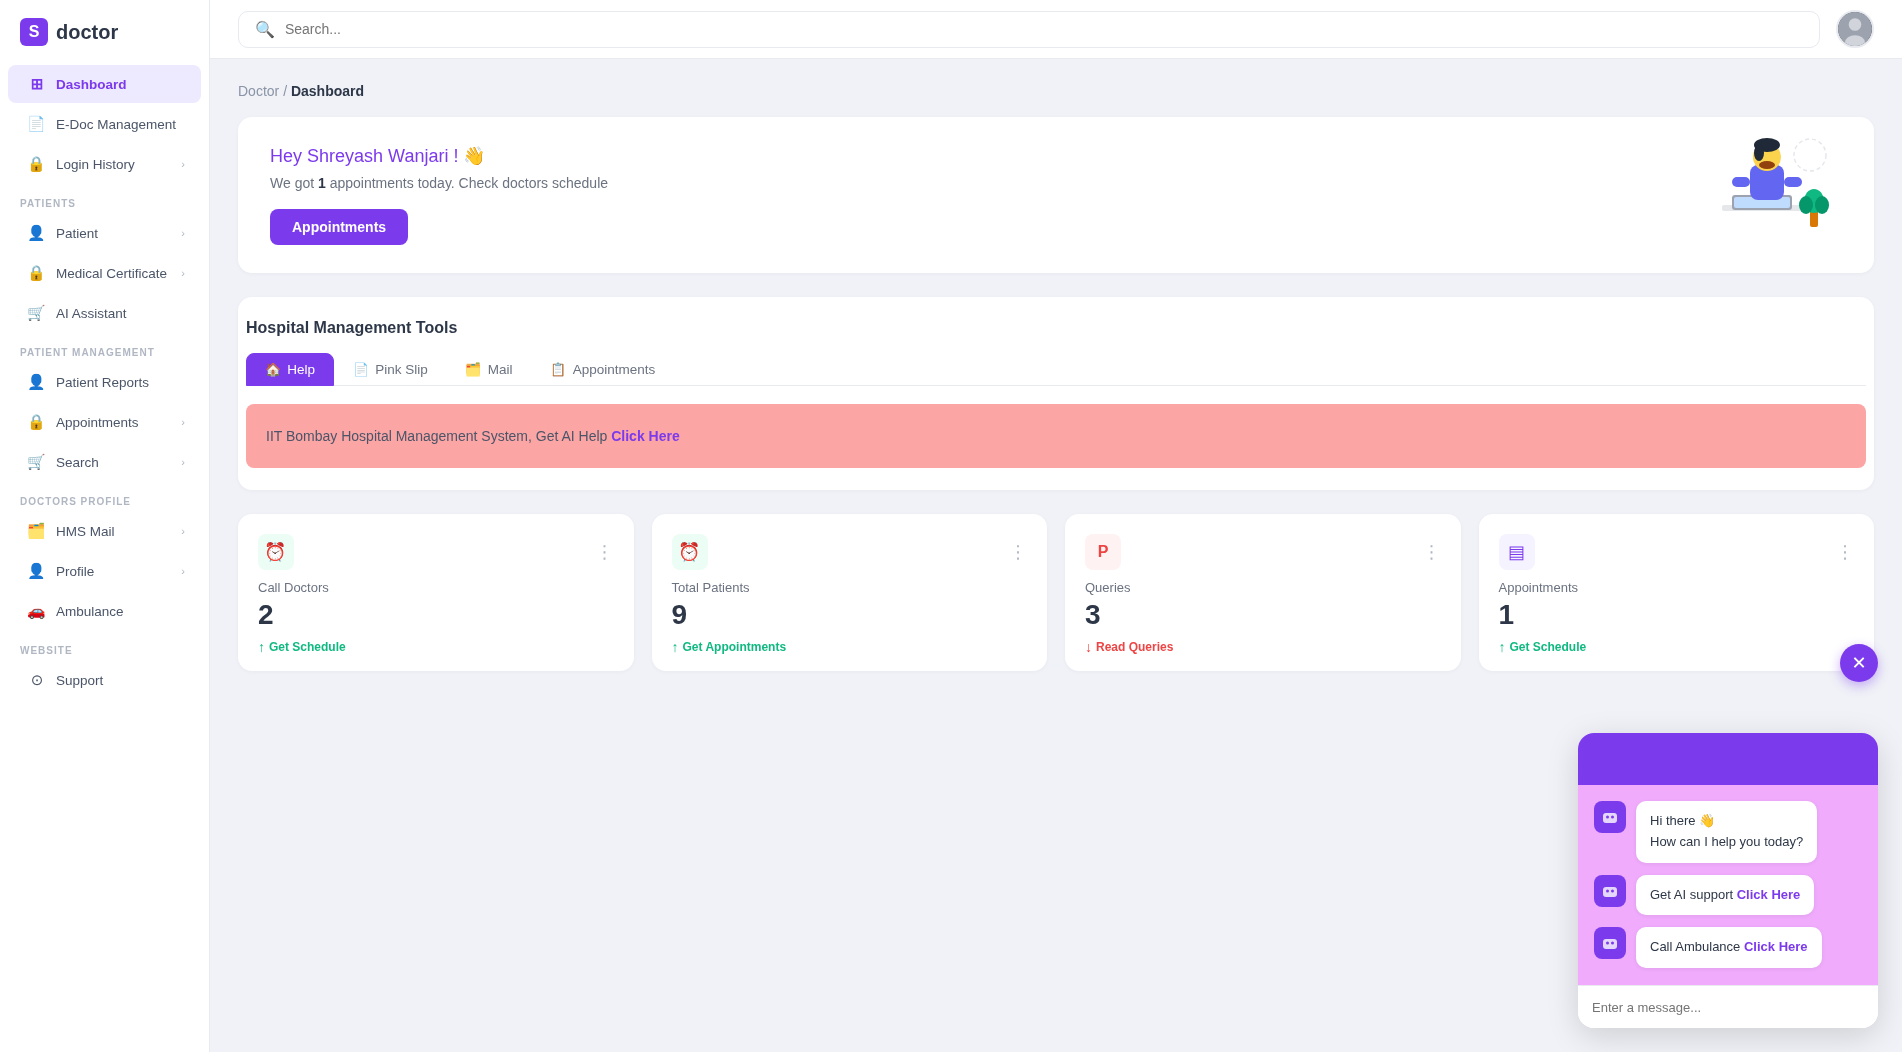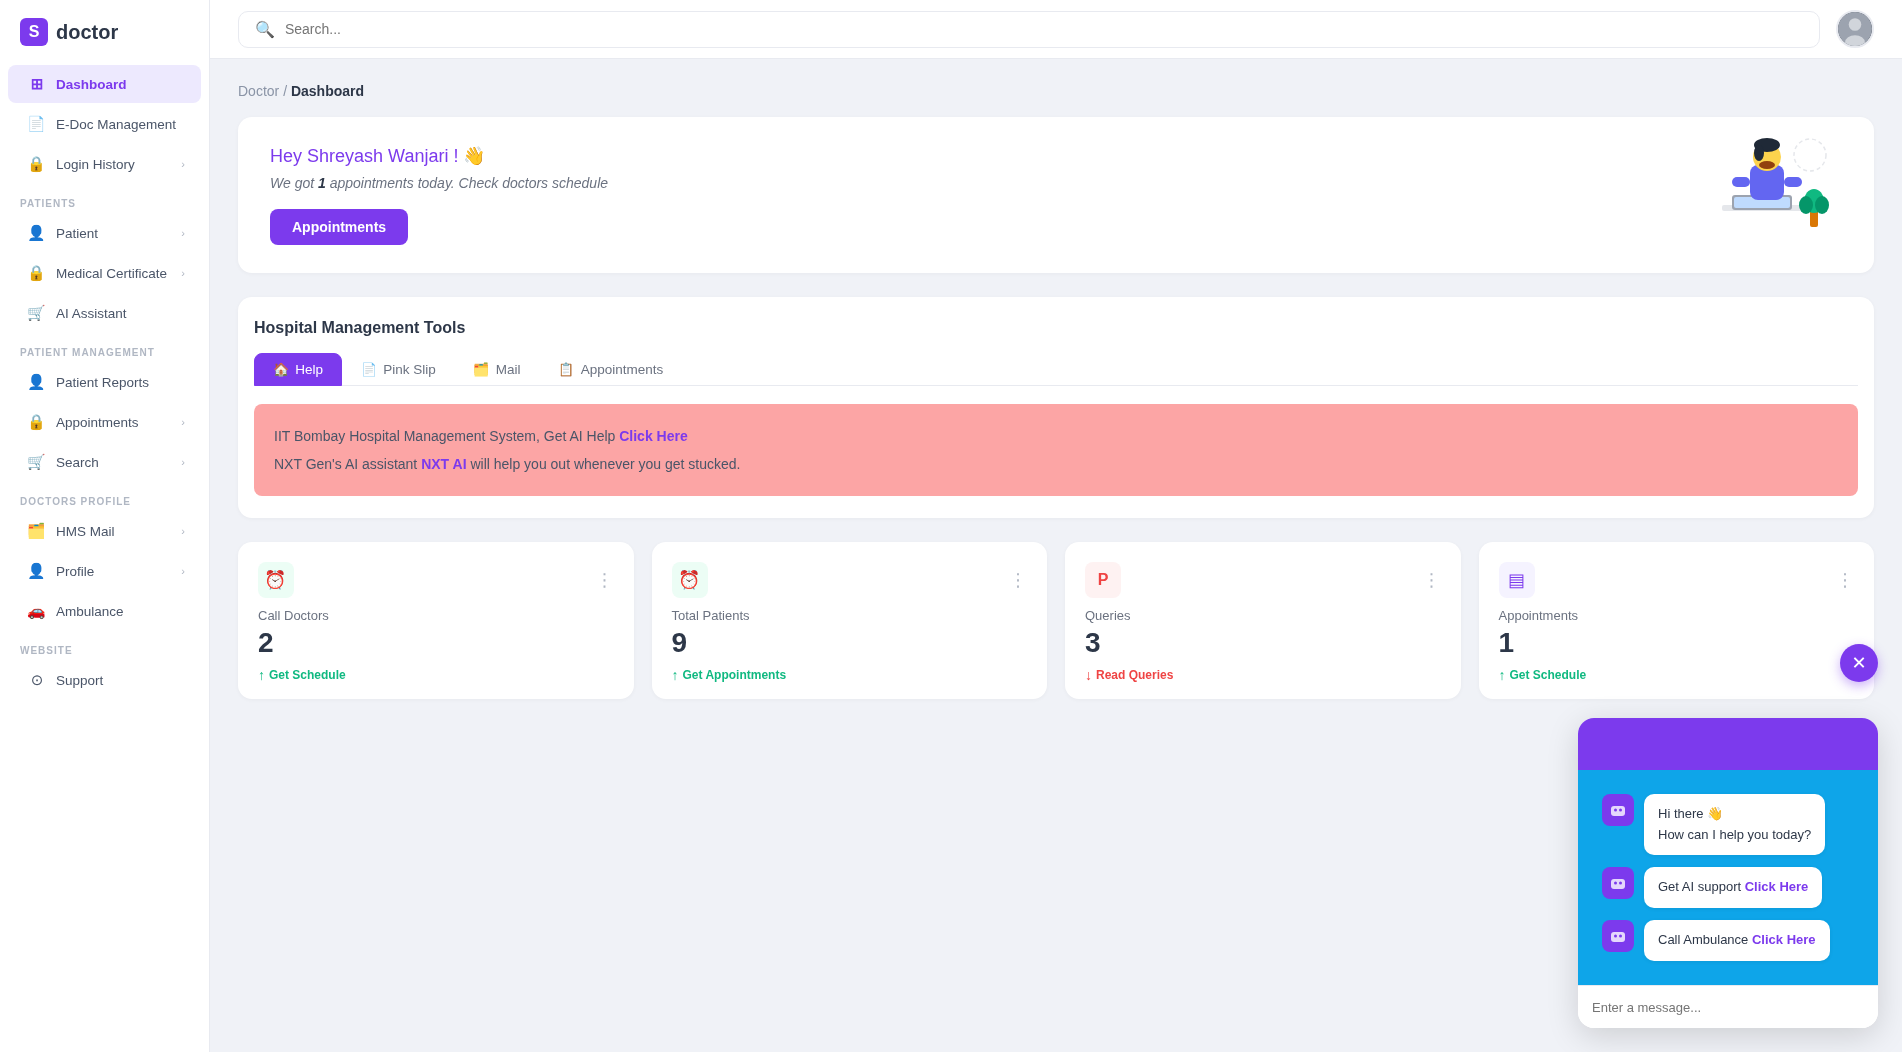--- a/index.html
+++ b/index.html
@@ -146,21 +146,20 @@
     .welcome-text h2 {
       font-size: 18px;
       font-weight: 400;
       color: #7c3aed;
       margin-bottom: 8px;
     }
     .welcome-text p {
       font-size: 14px;
       color: #6b7280;
       margin-bottom: 18px;
-      font-style: italic;
     }
     .welcome-text p strong { font-weight: 700; color: #2d3748; }
     .btn-appointments {
       background: #7c3aed;
       color: #fff;
       border: none;
       border-radius: 8px;
       padding: 10px 22px;
       font-size: 14px;
       font-weight: 600;
@@ -169,21 +168,21 @@
     .welcome-illustration {
       width: 140px; height: 100px;
       display: flex; align-items: flex-end; justify-content: center;
       position: relative;
     }
 
     
     .tools-section {
       background: #fff;
       border-radius: 14px;
-      padding: 22px 16px;
+      padding: 22px 8px;
       margin-bottom: 24px;
       box-shadow: 0 1px 4px rgba(0,0,0,0.04);
     }
     .tools-title {
       font-size: 16px;
       font-weight: 700;
       color: #2d3748;
       margin-bottom: 16px;
     }
     .tools-tabs {
@@ -281,25 +280,25 @@
       height: 52px;
       display: flex;
       align-items: center;
       padding: 0 18px;
       color: #fff;
       font-weight: 600;
       font-size: 15px;
     }
     .chat-body {
       flex: 1;
-      padding: 24px;
+      padding: 16px;
       display: flex;
       flex-direction: column;
       gap: 12px;
-      background: #0ea5e9;
+      background: #f0abfc;
       min-height: 200px;
     }
     .chat-message-row {
       display: flex;
       align-items: flex-start;
       gap: 10px;
     }
     .chat-bot-icon {
       width: 32px; height: 32px;
       background: #7c3aed;
@@ -505,23 +504,20 @@
         </div>
         <div class="tools-tab">
           <span class="tools-tab-icon">📋</span>
           <span>Appointments</span>
         </div>
       </div>
       <div class="tools-content">
         <div>
           <span>IIT Bombay Hospital Management System, Get AI Help </span><a href="#">Click Here</a>
         </div>
-        <div>
-          <span>NXT Gen's AI assistant </span><a href="#">NXT AI</a><span> will help you out whenever you get stucked.</span>
-        </div>
       </div>
     </div>
 
     <div class="stats-grid">
 
       <div class="stat-card">
         <div class="stat-card-header">
           <div class="stat-icon green">⏰</div>
           <span class="stat-menu">⋮</span>
         </div>

